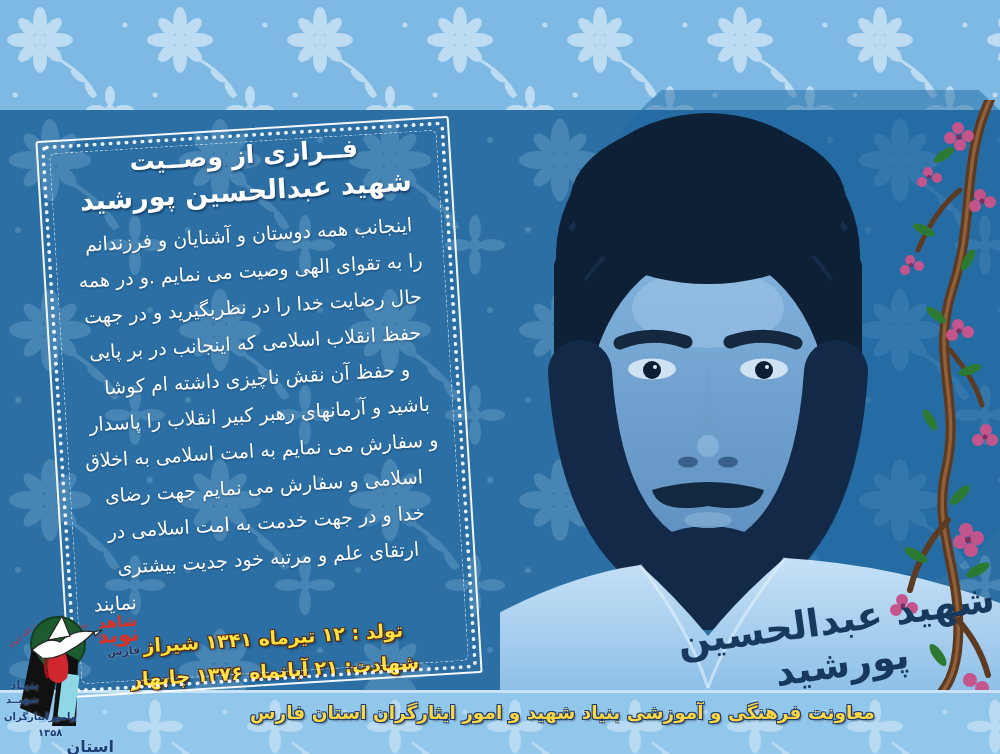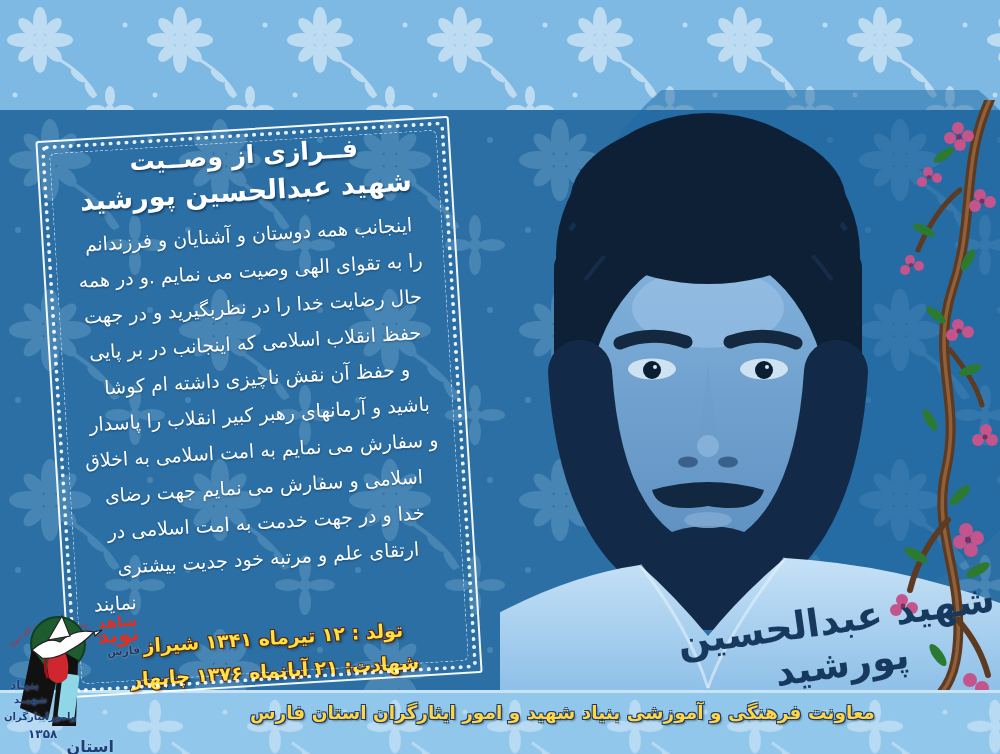--- a/index.html
+++ b/index.html
@@ -53,23 +53,23 @@
     position:absolute;left:250px;right:30px;top:702px;z-index:5;
     direction:rtl;text-align:left;color:#ffd63e;font-weight:bold;font-size:18.5px;
     text-shadow:1px 1px 0 #1c3a73,-1px -1px 0 #1c3a73,1px -1px 0 #1c3a73,-1px 1px 0 #1c3a73,2px 2px 2px rgba(0,0,0,.35);
   }
   
   .logo{position:absolute;left:2px;top:586px;width:112px;height:166px;z-index:6;}
   .logo svg{display:block;}
   .logo .txt{position:absolute;direction:rtl;color:#1c3f7a;font-weight:bold;
     text-shadow:0 0 2px rgba(255,255,255,.55);}
   .logo .l1{left:8px;top:92px;font-size:12px;}
-  .logo .l2{left:4px;top:108px;font-size:10px;letter-spacing:2px;margin-left:8px;}
+  .logo .l2{left:4px;top:108px;font-size:10px;letter-spacing:2px;}
   .logo .l3{left:2px;top:125px;font-size:10px;}
-  .logo .lyear{left:26px;top:141px;font-size:12px;}
+  .logo .lyear{left:36px;top:141px;font-size:10px;}
   .logo .l4{left:14px;top:151px;font-size:16px;}
   
   .stamp{position:absolute;left:98px;top:616px;z-index:6;transform:rotate(-4deg);
     direction:rtl;text-align:center;line-height:.85;}
   .stamp .s1{color:#e03021;font-weight:bold;font-size:15px;}
   .stamp .s2{color:#e03021;font-weight:bold;font-size:21px;margin-top:-2px;}
   .stamp .s3{color:#24355e;font-weight:bold;font-size:11px;text-align:right;margin-top:2px;
     text-shadow:0 0 2px rgba(255,255,255,.6);}
 </style>
 </head>

